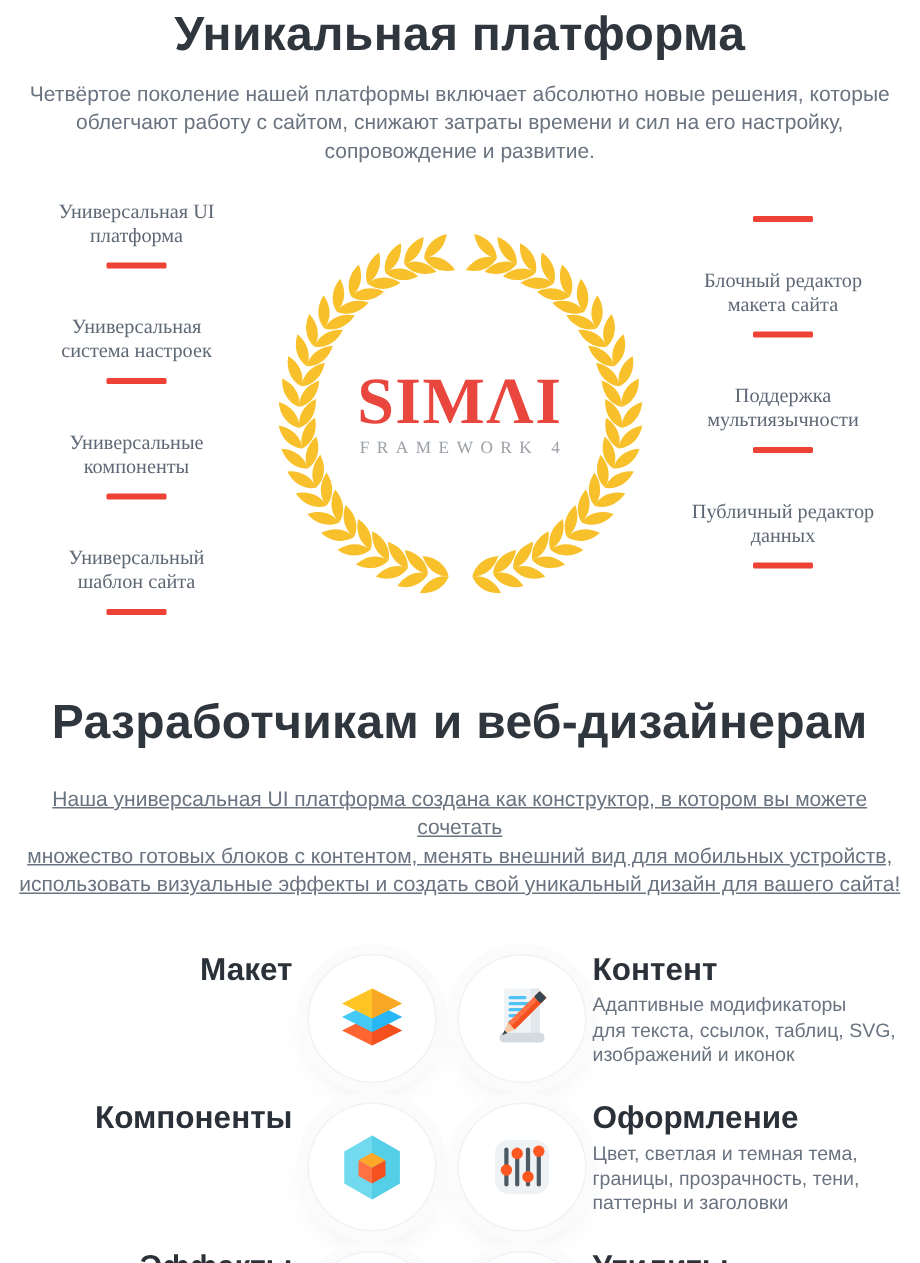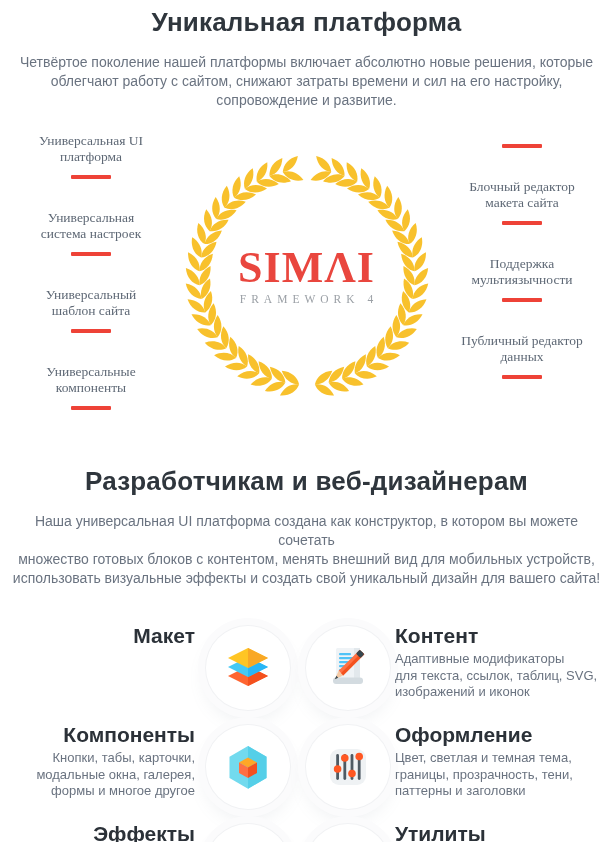--- a/index.html
+++ b/index.html
@@ -12,21 +12,21 @@
     --logo-sub:#9BA0A6;
   }
   *{box-sizing:border-box;margin:0;padding:0;}
   html,body{background:#fff;}
   body{
     width:613px;height:842px;overflow:hidden;
     font-family:"Liberation Sans","DejaVu Sans",sans-serif;
     color:var(--heading);
   }
   .intro{text-align:center;padding-top:8px;}
-  h1,h2{font-size:26px;font-weight:bold;color:var(--heading);line-height:29px;letter-spacing:.2px;}
+  h1,h2{font-size:32px;font-weight:bold;color:var(--heading);line-height:29px;letter-spacing:.2px;}
   .lead{
     margin:16px auto 0;width:600px;
     font-size:14px;line-height:19px;color:var(--body-text);
     white-space:pre-line;text-align:center;
   }
   
   .platform{display:flex;align-items:flex-start;margin-top:23px;font-family:Liberation Serif, serif;}
   .side-col{width:182px;flex:0 0 182px;}
   .side-item{text-align:center;margin-bottom:31px;}
   .side-item .txt{font-size:13.5px;line-height:15.5px;color:var(--side-text);white-space:pre-line;}
@@ -37,21 +37,21 @@
   .logo-text{
     font-size:44px;font-weight:bold;line-height:44px;
     color:var(--logo-red);letter-spacing:1px;
   }
   .logo-sub{
     font-size:11.5px;color:var(--logo-sub);
     letter-spacing:5px;margin-top:3px;text-indent:5px;
   }
   
   .devs{text-align:center;margin-top:26px;}
-  .devs .lead{margin-top:16px;}
+  .devs .lead{margin-top:27px;text-decoration:underline;}
   
   .features{
     display:grid;
     grid-template-columns:196px 104px 95px 1fr;
     grid-auto-rows:85px;
     row-gap:14px;
     margin-top:38px;
   }
   .feat-cell{padding-top:0;}
   .feat-cell.left{text-align:right;padding-right:1px;}
@@ -86,27 +86,27 @@
         <div class="txt">Универсальная UI
 платформа</div>
         <div class="bar"></div>
       </div>
       <div class="side-item">
         <div class="txt">Универсальная
 система настроек</div>
         <div class="bar"></div>
       </div>
       <div class="side-item">
+        <div class="txt">Универсальные
+компоненты</div>
+        <div class="bar"></div>
+      </div>
+      <div class="side-item">
         <div class="txt">Универсальный
 шаблон сайта</div>
-        <div class="bar"></div>
-      </div>
-      <div class="side-item">
-        <div class="txt">Универсальные
-компоненты</div>
         <div class="bar"></div>
       </div>
     </div>
 
     <div class="wreath-wrap">
       <svg id="wreath-svg" width="250" height="250" viewBox="0 0 260 260" aria-hidden="true">
         <defs>
           <g id="lp">
             <path d="M0 0 C5 -6 5.5 -15 0 -23 C-5.5 -15 -5 -6 0 0" transform="rotate(34)"></path>
             <path d="M0 0 C5 -6 5.5 -15 0 -23 C-5.5 -15 -5 -6 0 0" transform="rotate(-34)"></path>
@@ -234,23 +234,20 @@
     </div>
     <div class="feat-cell right">
       <div class="feat-title">Контент</div>
       <div class="feat-desc">Адаптивные модификаторы
 для текста, ссылок, таблиц, SVG,
 изображений и иконок</div>
     </div>
 
     <div class="feat-cell left">
       <div class="feat-title">Компоненты</div>
-      <div class="feat-desc">Кнопки, табы, карточки,
-модальные окна, галерея,
-формы и многое другое</div>
     </div>
     <div class="icon-circle">
       <svg width="48" height="48" viewBox="0 0 48 48">
         <polygon points="24,3 42.5,13.7 42.5,35 24,45.7 5.5,35 5.5,13.7" fill="#72DAEE"></polygon>
         <polygon points="24,3 42.5,13.7 42.5,35 24,45.7" fill="#55CFE8"></polygon>
         <polygon points="24,14.5 33,19.5 24,24.5 15,19.5" fill="#FFA726"></polygon>
         <polygon points="15,19.5 24,24.5 24,35 15,30" fill="#FF7043"></polygon>
         <polygon points="33,19.5 24,24.5 24,35 33,30" fill="#F4511E"></polygon>
       </svg>
     </div>

